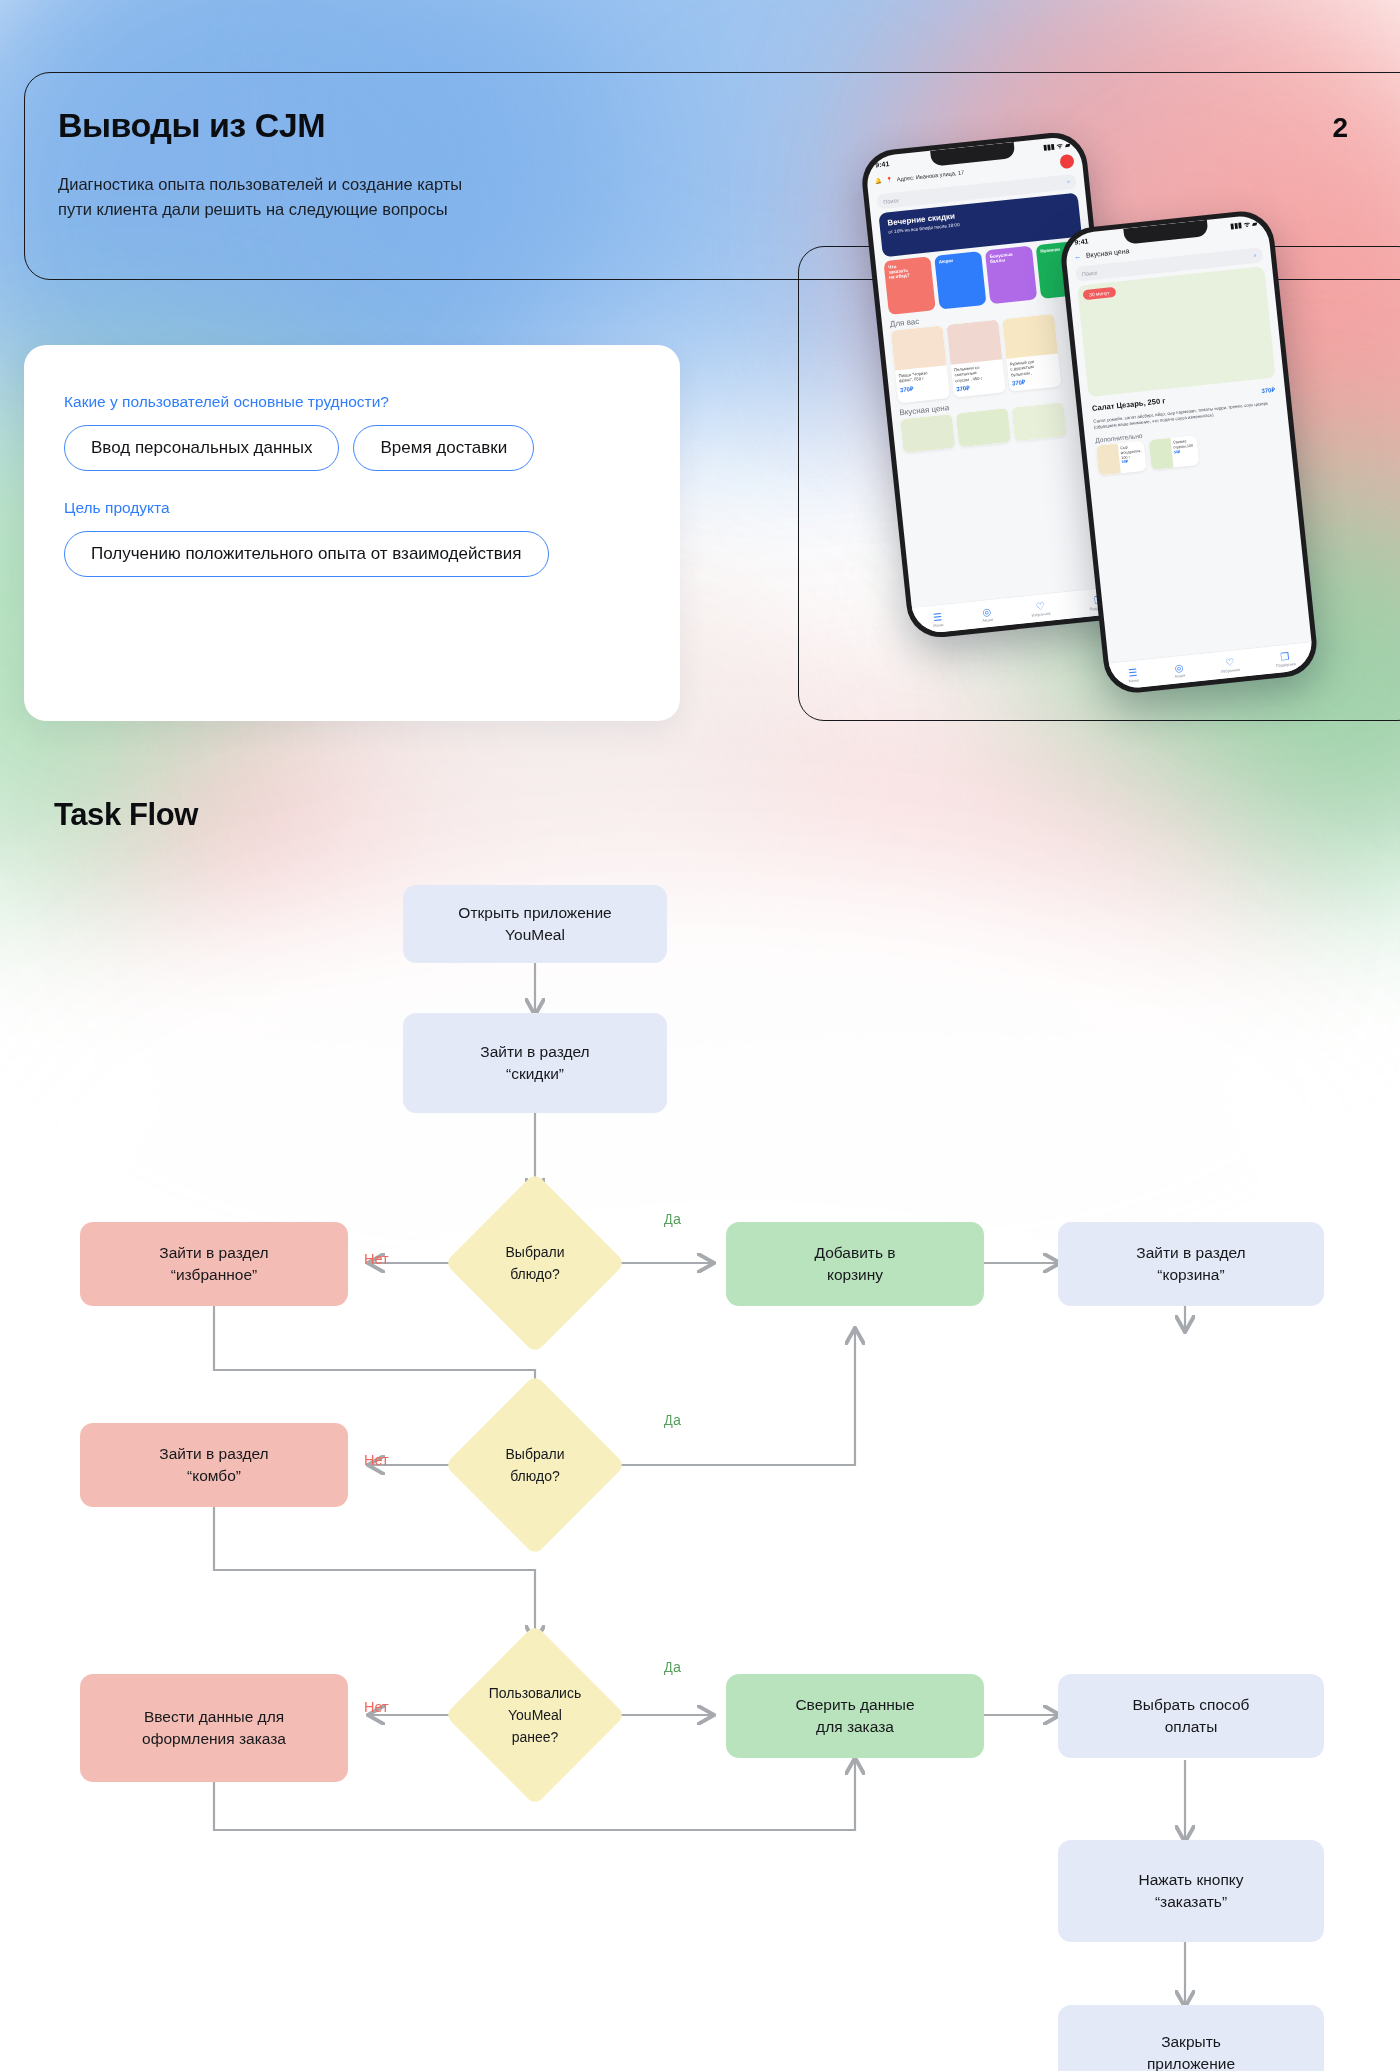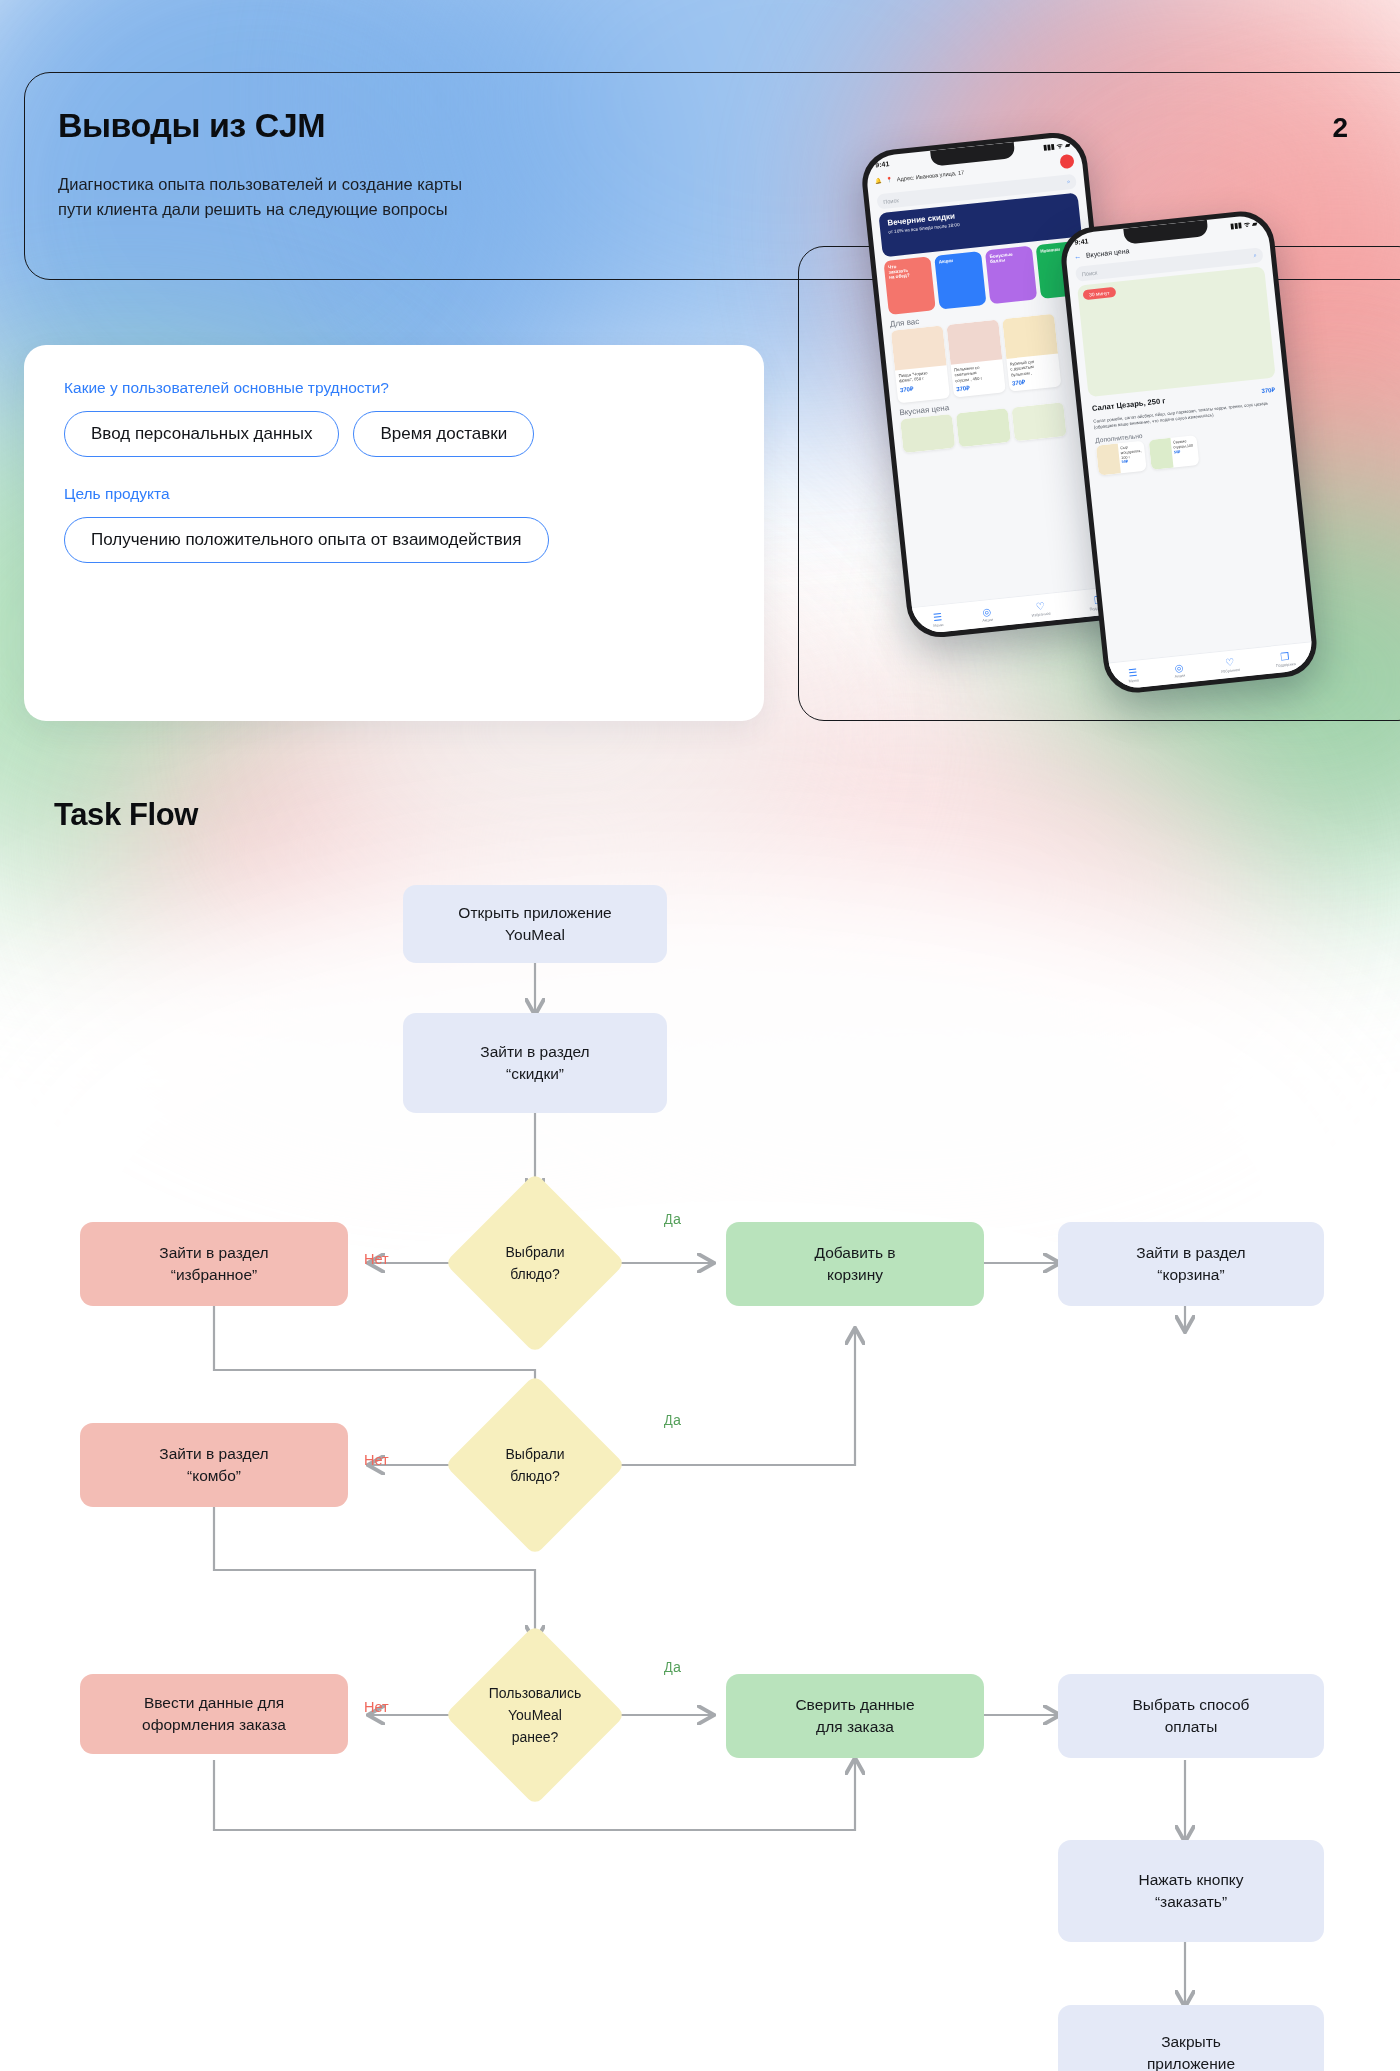--- a/index.html
+++ b/index.html
@@ -46,24 +46,24 @@
   }
 
   
   #phones-card {
     position: absolute; left: 798px; top: 246px; width: 626px; height: 475px;
     border: 1.6px solid #16181c; border-radius: 26px; z-index: 3;
   }
 
   
   #answers-card {
-    position: absolute; left: 24px; top: 345px; width: 740px; height: 376px;
+    position: absolute; left: 24px; top: 345px; width: 656px; height: 376px;
     background: #fff; border-radius: 22px; z-index: 4;
     box-shadow: 0 10px 30px rgba(40,60,90,.07);
-    padding: 34px 40px;
+    padding: 48px 40px;
   }
   .q-label { color: #2f7dfb; font-size: 15.5px; margin-bottom: 14px; }
   .chip-row { display: flex; gap: 14px; margin-bottom: 28px; }
   .chip {
     border: 1.4px solid #3f86fb; border-radius: 28px;
     padding: 12px 26px; font-size: 17px; color: #121418; background: #fff;
     white-space: nowrap;
   }
 
   
@@ -376,21 +376,21 @@
   <div class="node n-red" style="left:80px;top:1423px;width:268px;height:84px;white-space:pre-line">Зайти в раздел
 “комбо”</div>
 
   <div class="diamond" style="left:471px;top:1651px;width:128px;height:128px;"></div>
   <div class="diamond-label" style="left:450px;top:1655px;width:170px;height:120px;white-space:pre-line">Пользовались
 YouMeal
 ранее?</div>
   <div class="edge-label lbl-no" style="left:364px;top:1660px">Нет</div>
   <div class="edge-label lbl-yes" style="left:664px;top:1660px">Да</div>
 
-  <div class="node n-red" style="left:80px;top:1674px;width:268px;height:80px;white-space:pre-line">Ввести данные для
+  <div class="node n-red" style="left:80px;top:1674px;width:268px;height:108px;white-space:pre-line">Ввести данные для
 оформления заказа</div>
   <div class="node n-blue" style="left:1058px;top:1674px;width:266px;height:84px;white-space:pre-line">Выбрать способ
 оплаты</div>
   <div class="node n-green" style="left:726px;top:1674px;width:258px;height:84px;white-space:pre-line">Сверить данные
 для заказа</div>
 
   <div class="node n-blue" style="left:1058px;top:1840px;width:266px;height:102px;white-space:pre-line">Нажать кнопку
 “заказать”</div>
   <div class="node n-blue" style="left:1058px;top:2005px;width:266px;height:96px;white-space:pre-line">Закрыть
 приложение</div>

